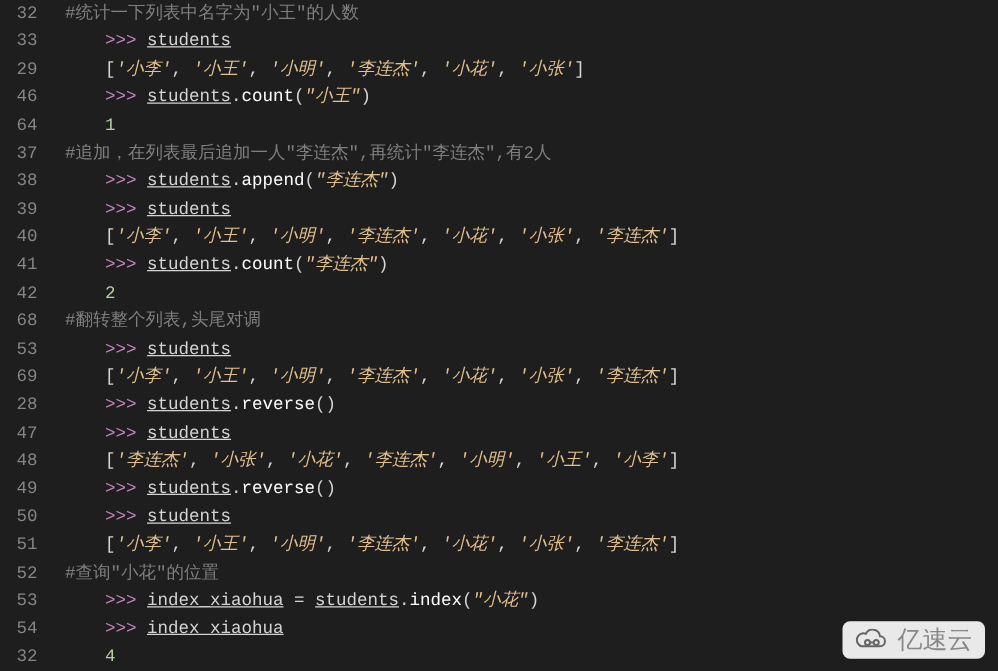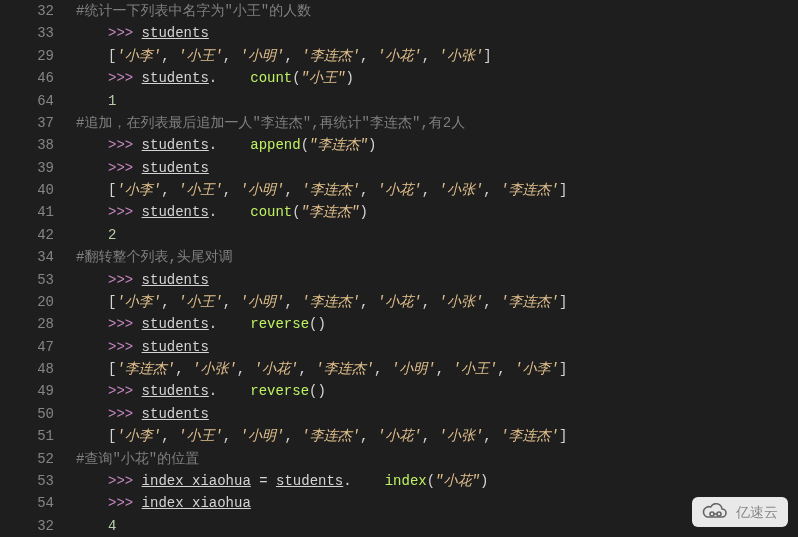--- a/index.html
+++ b/index.html
@@ -19,56 +19,55 @@
   }
   .gutter {
     background: #1e1e1e;
     text-align: right;
     padding-right: 18px;
     padding-left: 8px;
     color: #858585;
     user-select: none;
     flex-shrink: 0;
     width: 48px;
-    margin-left: 24px;
   }
   .gutter div {
     height: 22.375px;
   }
   .code {
     flex: 1;
     padding-left: 4px;
     white-space: pre;
   }
   .code-line {
     height: 22.375px;
     display: flex;
   }
   .indent1 { padding-left: 0px; }
   .indent2 { padding-left: 32px; }
   .tok-comment { color: #7f7f7f; }
   .tok-prompt { color: #c586c0; }
   .tok-var { color: #d4d4d4; text-decoration: underline; }
   .tok-punct { color: #d4d4d4; }
   .tok-str { color: #e2c08d; font-style: italic; }
-  .tok-func { color: #bef264; margin-left: 33px; }
+  .tok-func { color: #ffffff; }
   .tok-num { color: #b5cea8; }
   .tok-op { color: #d4d4d4; }
   .dot { color: #d4d4d4; }
 
   .watermark {
     position: absolute;
     right: 10px;
     bottom: 10px;
     display: flex;
     align-items: center;
     gap: 6px;
     color: #888;
     font-family: sans-serif;
-    font-size: 14px;
+    font-size: 20px;
     background: rgba(255,255,255,0.9);
     padding: 4px 10px;
     border-radius: 6px;
   }
   .watermark svg { display:block; }
 </style>
 </head>
 <body>
 
 <div class="editor">
@@ -77,23 +76,23 @@
       <div>33</div>
       <div>29</div>
       <div>46</div>
       <div>64</div>
       <div>37</div>
       <div>38</div>
       <div>39</div>
       <div>40</div>
       <div>41</div>
       <div>42</div>
-      <div>34</div>
+      <div>68</div>
       <div>53</div>
-      <div>20</div>
+      <div>69</div>
       <div>28</div>
       <div>47</div>
       <div>48</div>
       <div>49</div>
       <div>50</div>
       <div>51</div>
       <div>52</div>
       <div>53</div>
       <div>54</div>
       <div>32</div>

